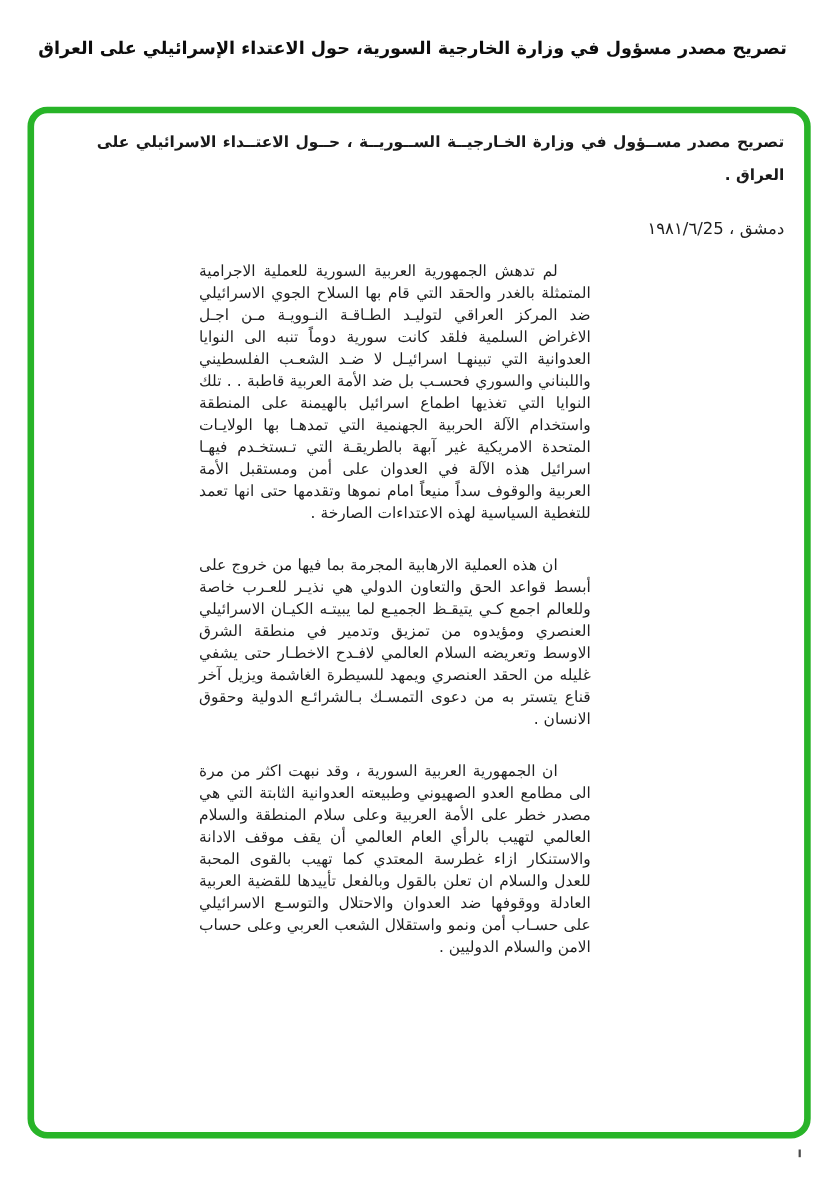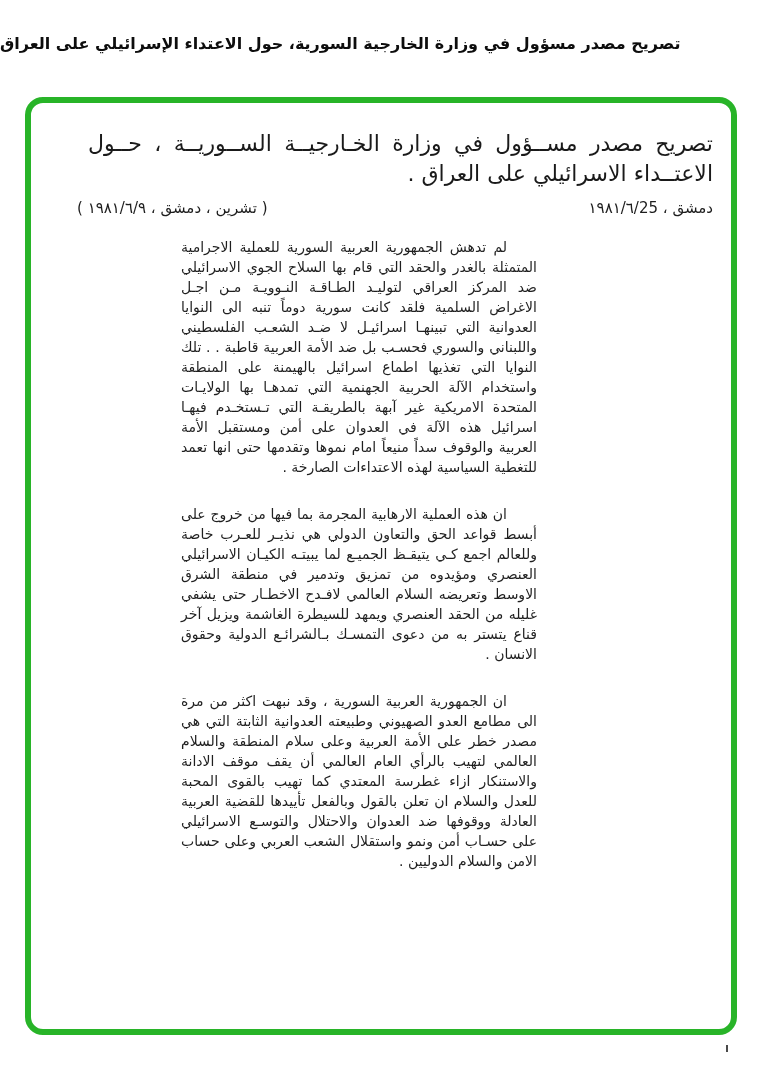--- a/index.html
+++ b/index.html
@@ -6,43 +6,43 @@
   .page {
     position:relative;
     width:758px; height:1078px;
     background:#ffffff;
     font-family:"DejaVu Sans", sans-serif;
     overflow:hidden;
   }
   
   .header-title {
     position:absolute; top:34px; left:0; right:8px;
-    direction:rtl; text-align:left;
+    direction:rtl; text-align:center;
     font-size:16px; font-weight:bold; color:#0d0d0d;
     letter-spacing:0;
   }
   .header-source {
     position:absolute; top:66px; left:0; right:8px;
     direction:rtl; text-align:center;
     font-size:11px; font-weight:bold; color:#111111;
   }
   
   .frame {
     position:absolute; left:25px; top:97px;
     width:712px; height:938px;
     box-sizing:border-box;
     border:6px solid #28b428;
     border-radius:18px;
     background:#ffffff;
   }
   
   .doc-title {
-    position:absolute; top:26px; left:57px; width:625px;
+    position:absolute; top:12px; left:57px; width:625px;
     direction:rtl; text-align:justify;
-    font-size:22px; font-weight:normal;
+    font-size:14px; font-weight:bold;
     line-height:30px; color:#1a1a1a;
   }
   
   .dateline {
     position:absolute; top:96px; left:46px; width:636px;
     direction:rtl;
     display:flex; justify-content:space-between; align-items:baseline;
     font-size:15px; color:#1d1d1d;
   }
   
@@ -66,21 +66,20 @@
 
   <div class="header-title" dir="rtl">تصريح مصدر مسؤول في وزارة الخارجية السورية، حول الاعتداء الإسرائيلي على العراق</div>
 
 
   <div class="frame" style="border-color: rgb(40, 180, 40);">
 
     <div class="doc-title" dir="rtl">تصريح مصدر مســؤول في وزارة الخـارجيــة الســوريــة ، حــول الاعتــداء الاسرائيلي على العراق .</div>
 
     <div class="dateline">
       <span dir="rtl">دمشق ، ١٩٨١/٦/25</span>
-      <span dir="rtl">( تشرين ، دمشق ، ١٩٨١/٦/٩ )</span>
     </div>
 
     <div class="body-text">
       <p dir="rtl">لم تدهش الجمهورية العربية السورية للعملية الاجرامية المتمثلة بالغدر والحقد التي قام بها السلاح الجوي الاسرائيلي ضد المركز العراقي لتوليـد الطـاقـة النـوويـة مـن اجـل الاغراض السلمية فلقد كانت سورية دوماً تنبه الى النوايا العدوانية التي تبينهـا اسرائيـل لا ضـد الشعـب الفلسطيني واللبناني والسوري فحسـب بل ضد الأمة العربية قاطبة . .  تلك النوايا التي تغذيها اطماع اسرائيل بالهيمنة على المنطقة واستخدام الآلة الحربية الجهنمية التي تمدهـا بها الولايـات المتحدة الامريكية غير آبهة بالطريقـة التي تـستخـدم فيهـا اسرائيل هذه الآلة في العدوان على أمن ومستقبل الأمة العربية والوقوف سداً منيعاً امام نموها وتقدمها حتى انها تعمد للتغطية السياسية لهذه الاعتداءات الصارخة .</p>
       <p dir="rtl">ان هذه العملية الارهابية المجرمة بما فيها من خروج على أبسط قواعد الحق والتعاون الدولي هي نذيـر للعـرب خاصة وللعالم اجمع كـي يتيقـظ الجميـع لما يبيتـه الكيـان الاسرائيلي العنصري ومؤيدوه من تمزيق وتدمير في منطقة الشرق الاوسط وتعريضه السلام العالمي لافـدح الاخطـار حتى يشفي غليله من الحقد العنصري ويمهد للسيطرة الغاشمة ويزيل آخر قناع يتستر به من دعوى التمسـك بـالشرائـع الدولية وحقوق الانسان .</p>
       <p dir="rtl">ان الجمهورية العربية السورية ، وقد نبهت اكثر من مرة الى مطامع العدو الصهيوني وطبيعته العدوانية الثابتة التي هي مصدر خطر على الأمة العربية وعلى سلام المنطقة والسلام العالمي لتهيب بالرأي العام العالمي أن يقف موقف الادانة والاستنكار ازاء غطرسة المعتدي كما تهيب بالقوى المحبة للعدل والسلام ان تعلن بالقول وبالفعل تأييدها للقضية العربية العادلة ووقوفها ضد العدوان والاحتلال والتوسـع الاسرائيلي على حسـاب أمن ونمو واستقلال الشعب العربي وعلى حساب الامن والسلام الدوليين .</p>
     </div>
 
   </div>
 

